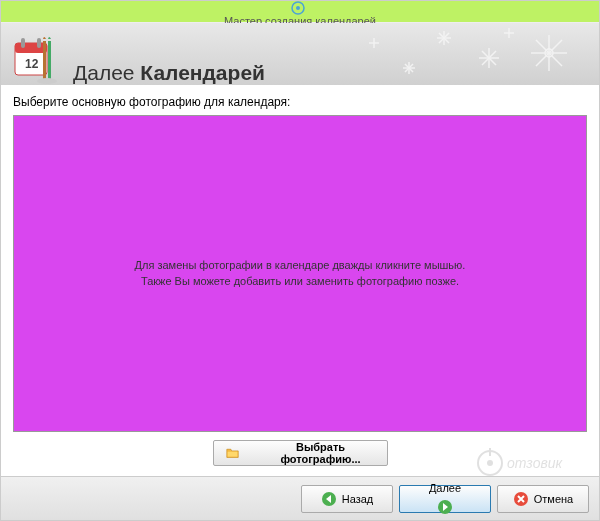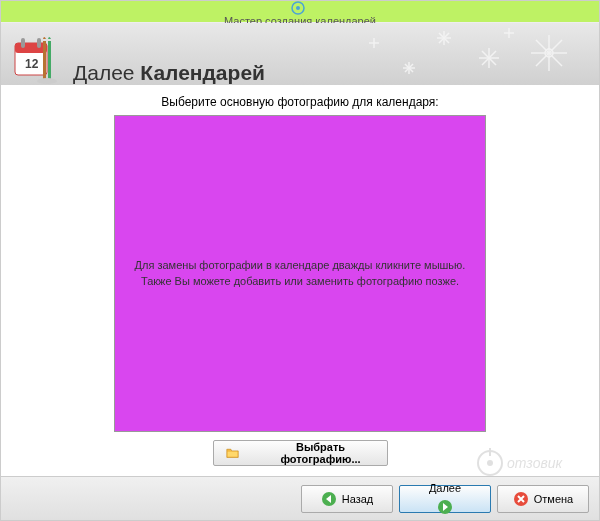--- a/index.html
+++ b/index.html
@@ -9,21 +9,21 @@
     .titlebar-icon { width: 14px; height: 14px; margin-right: 5px; }
     .titlebar-text { font-size: 11px; color: #555; flex: 1; }
     .close-btn { width: 30px; height: 20px; display: flex; align-items: center; justify-content: center; cursor: pointer; color: #555; font-size: 14px; }
     
     .header { height: 62px; background: linear-gradient(180deg, #e8e8e8 0%, #d0d0d0 100%); display: flex; align-items: flex-end; padding: 0 12px; position: relative; overflow: hidden; }
     .app-icon { width: 50px; height: 50px; margin-right: 10px; position: relative; }
     .header-title { font-size: 21px; color: #333; }
     .header-title .bold { font-weight: bold; }
     .snowflakes { position: absolute; right: 0; top: 0; bottom: 0; width: 250px; }
     
-    .content { padding: 10px 12px; height: calc(100% - 22px - 62px - 44px); display: flex; flex-direction: column; align-items: center; }
+    .content { padding: 10px 12px; height: calc(100% - 22px - 62px - 44px); display: flex; flex-direction: column; }
     .instruction { font-size: 12px; color: #000; margin-bottom: 6px; }
     .photo-area { flex: 1; background: #d946ef; border: 1px solid #999; display: flex; align-items: center; justify-content: center; text-align: center; padding: 20px; }
     .photo-placeholder { font-size: 11px; color: #333; line-height: 1.4; }
     
     .mid-buttons { display: flex; justify-content: center; gap: 6px; margin-top: 8px; }
     .btn { height: 26px; background: linear-gradient(180deg, #fdfdfd 0%, #e5e5e5 100%); border: 1px solid #aaa; border-radius: 2px; display: flex; align-items: center; justify-content: center; font-size: 11px; cursor: pointer; gap: 5px; padding: 0 12px; }
     .btn-select { width: 175px; font-weight: bold; gap: 28px; }
     .btn-clear { width: 115px; }
     .btn-clear.disabled { color: #888; }
     

